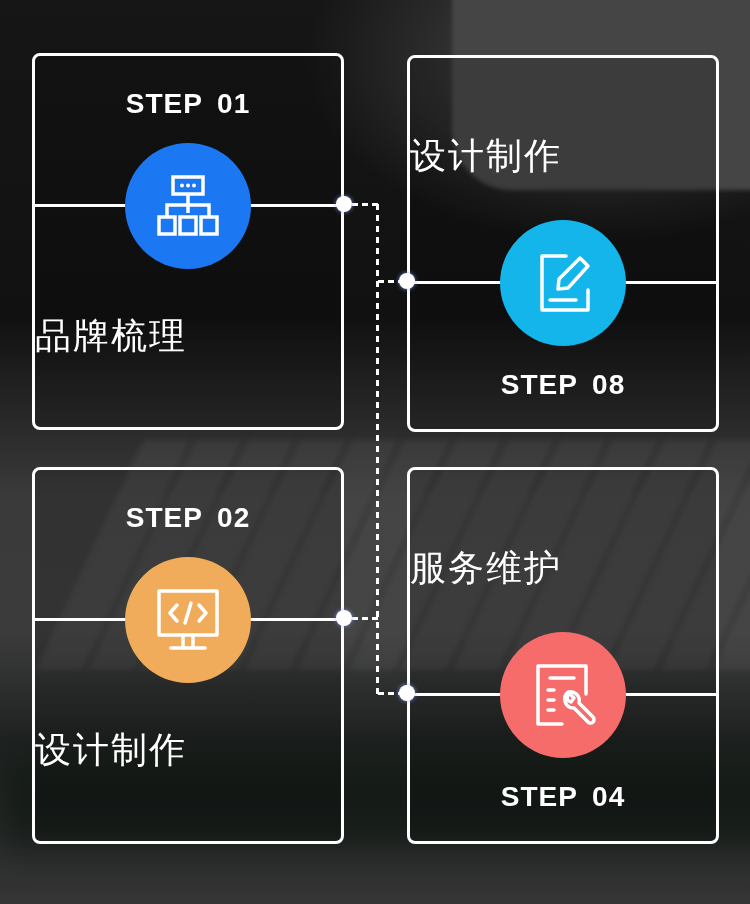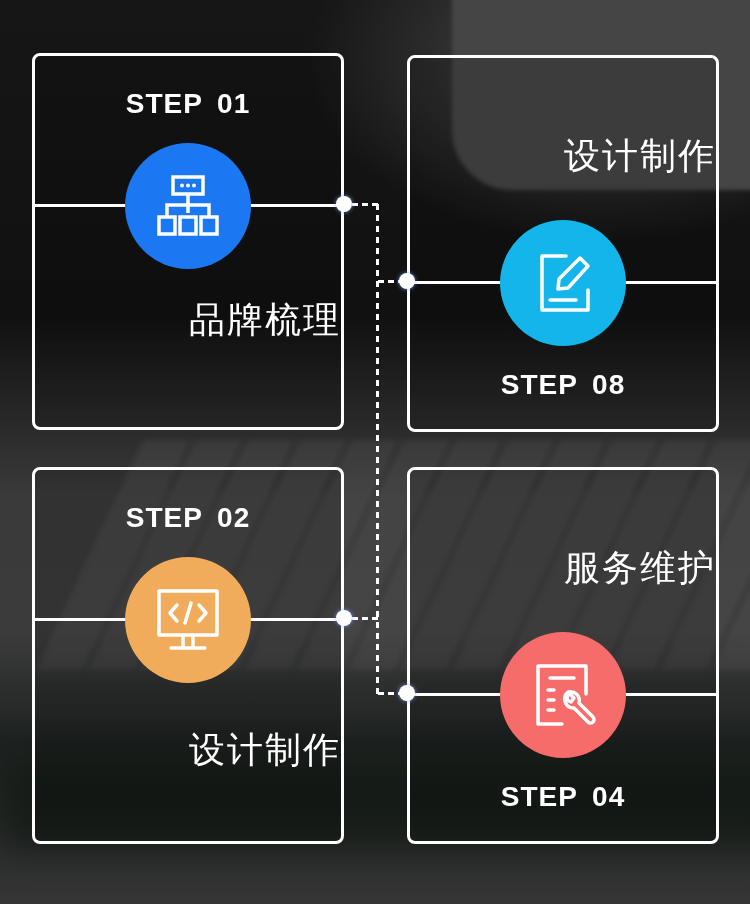--- a/index.html
+++ b/index.html
@@ -43,21 +43,21 @@
     left: 50%; margin-left: -63px;
     display: flex; align-items: center; justify-content: center;
   }
   .step {
     position: absolute; left: 0; right: 0; text-align: center;
     color: #ffffff; font-weight: bold; font-size: 28px; letter-spacing: 1px;
     font-family: Liberation Sans, sans-serif;
     word-spacing: 6px;
   }
   .title {
-    position: absolute; left: 0; right: 0; text-align: right;
+    position: absolute; left: 0; right: 0; text-align: left;
     color: #ffffff; font-size: 36px; letter-spacing: 2px;
     font-family: "DejaVu Sans", "Liberation Sans", sans-serif;
   }
   .dot {
     position: absolute; width: 16px; height: 16px; border-radius: 50%;
     background: #ffffff; box-shadow: 0 0 4px rgba(140,170,255,0.8);
     margin-left: -8px; margin-top: -8px;
   }
   .dash-v {
     position: absolute; width: 3px;
@@ -93,21 +93,21 @@
       <circle cx="29" cy="14.5" r="2" fill="#fff" stroke="none"></circle>
       <circle cx="35" cy="14.5" r="2" fill="#fff" stroke="none"></circle>
       <circle cx="41" cy="14.5" r="2" fill="#fff" stroke="none"></circle>
       <line x1="35" y1="23" x2="35" y2="42"></line>
       <polyline points="14,46 14,34 56,34 56,46"></polyline>
       <rect x="6" y="46" width="16" height="17"></rect>
       <rect x="27" y="46" width="16" height="17"></rect>
       <rect x="48" y="46" width="16" height="17"></rect>
     </svg>
   </div>
-  <div class="title" style="top:240px;">品牌梳理</div>
+  <div class="title" style="top:256px;">品牌梳理</div>
 </div>
 
 <div class="card" style="left:407px; top:55px;">
   <div class="title" style="top:74px;">设计制作</div>
   <div class="hline" style="top:223px;"></div>
   <div class="circle" style="top:162px; background:#13b5ea;">
     <svg width="70" height="70" viewBox="0 0 70 70" fill="none" stroke="#fff" stroke-width="3.5" stroke-linejoin="round" stroke-linecap="round">
       <path d="M38 8 H14 V62 H60 V42"></path>
       <line x1="22" y1="52" x2="48" y2="52"></line>
       <path d="M52 10 L60 18 L40 40 L30 41 L31 31 Z"></path>

